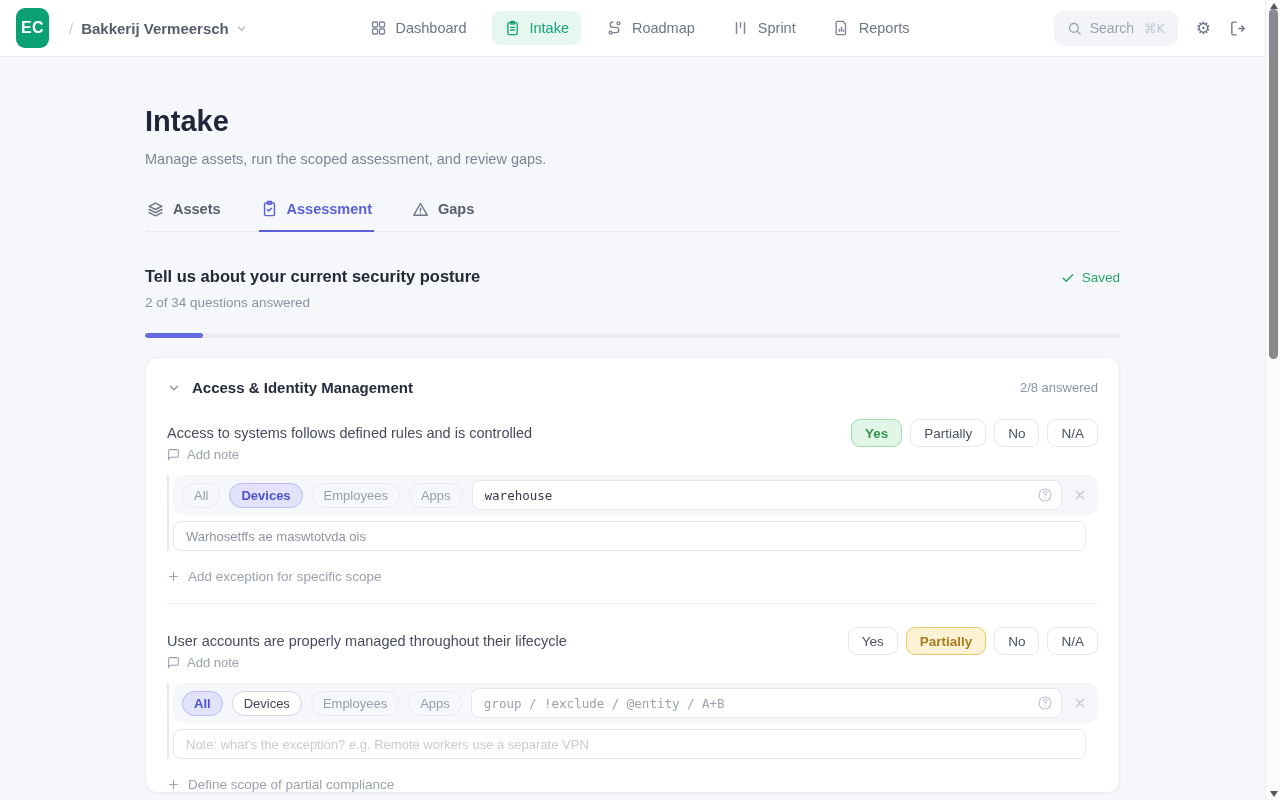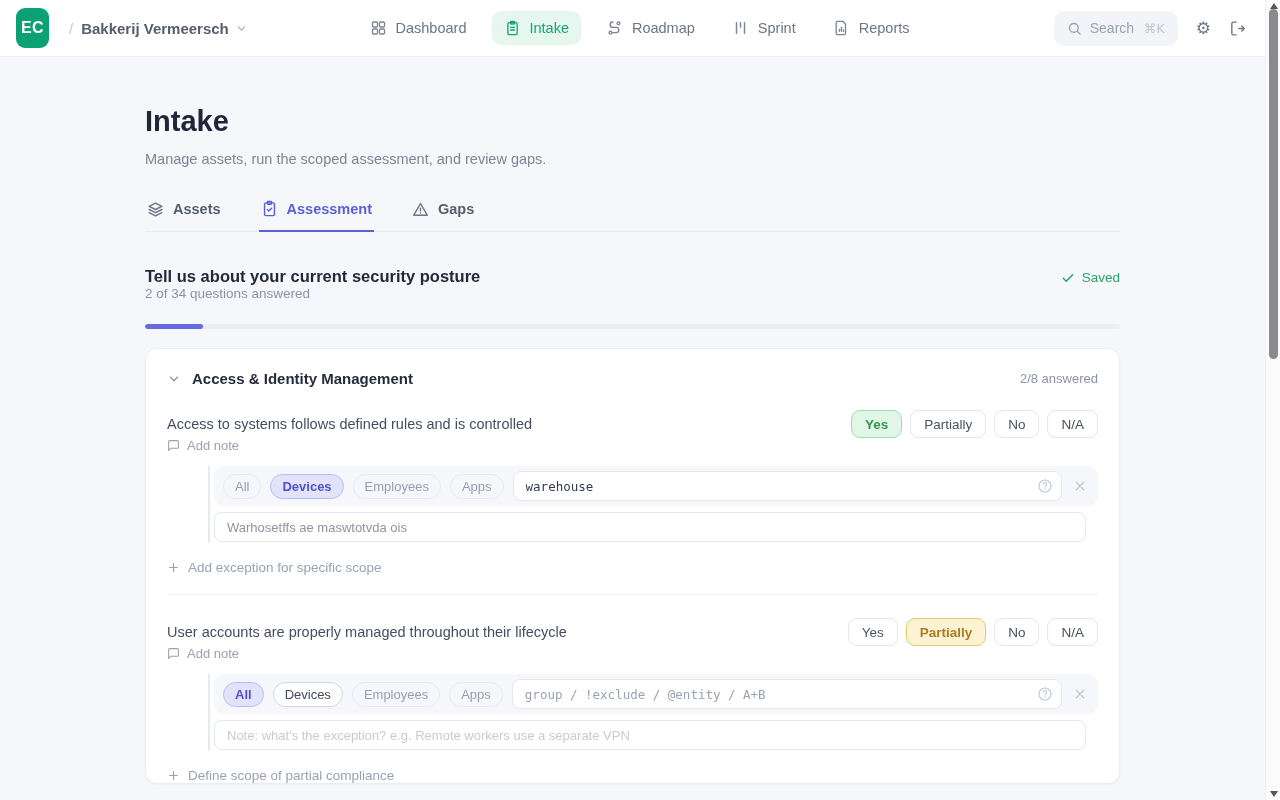--- a/index.html
+++ b/index.html
@@ -40,21 +40,21 @@
   .tabs { margin-top:31px; display:flex; gap:36px; border-bottom:1px solid #e7eaef; }
   .tab { display:flex; align-items:center; gap:9px; padding:2px 2px 13px; font-size:14.5px;
          color:#565e6e; font-weight:600; cursor:pointer; }
   .tab .ic { color:#6e7585; }
   .tab.active { color:#5a5fd8; border-bottom:2px solid #5a5fd8; margin-bottom:-1px; }
   .tab.active .ic { color:#5a5fd8; }
 
   .sec-head { margin-top:35px; display:flex; align-items:flex-start; justify-content:space-between; }
   .sec-title { font-size:16.5px; font-weight:700; color:#242938; }
   .saved { display:flex; align-items:center; gap:7px; color:#2aa36b; font-size:13.5px; margin-top:3px; }
-  .sec-progress-text { font-size:13.5px; color:#8b93a3; }
+  .sec-progress-text { margin-top:9px; font-size:13.5px; color:#8b93a3; }
   .progress-track { margin-top:23px; height:5px; border-radius:3px; background:#ebedf2; overflow:hidden; }
   .progress-fill { height:100%; border-radius:3px; background:#666be0; width:0; }
 
   
   .card { margin-top:19px; background:#fff; border:1px solid #ebedf2; border-radius:12px;
           padding:21px 21px 0; box-shadow:0 1px 2px rgba(16,24,40,.04); }
   .card-head { display:flex; align-items:center; }
   .card-head .chev { color:#8b93a3; margin-right:11px; cursor:pointer; }
   .card-title { font-size:15px; font-weight:700; color:#262b3d; flex:1; }
   .card-count { font-size:13px; color:#8b93a3; }
@@ -63,21 +63,21 @@
   .q-row { display:flex; align-items:center; justify-content:space-between; gap:24px; }
   .q-text { font-size:14.5px; color:#474d5f; flex:1; }
   .opts { display:flex; gap:8px; }
   .opt { height:28px; padding:0 13px; border-radius:9px; border:1px solid #e3e6ec; background:#fff;
          color:#4a5160; font-size:13.5px; font-family:inherit; font-weight:500; cursor:pointer; }
   .opt.sel-yes { background:#e2f6e7; border-color:#9edcab; color:#37944f; font-weight:600; }
   .opt.sel-partial { background:#fdf2d3; border-color:#e6c967; color:#aa7c20; font-weight:600; }
 
   .add-note { display:flex; align-items:center; gap:7px; color:#9aa2b1; font-size:13px; cursor:pointer; width:fit-content; }
 
-  .exception { margin-top:13px; margin-left:41px; border-left:2px solid #e6e9f0; padding-left:4px; }
+  .exception { margin-top:13px; border-left:2px solid #e6e9f0; padding-left:4px; }
   .scope-panel { background:#f6f7fa; border-radius:10px; padding:5px 9px; display:flex; align-items:center; gap:9px; }
   .chip { height:25px; padding:0 11px; border-radius:13px; border:1px solid #e8eaf1; background:transparent;
           color:#979eae; font-size:13px; font-family:inherit; cursor:pointer; display:flex; align-items:center; }
   .chip.sel { background:#e2e3fa; border-color:#babcf2; color:#4f52cc; font-weight:600; }
   .chip.lifted { background:#fff; border-color:#d2d6e0; color:#424859; }
   .filter-wrap { flex:1; display:flex; align-items:center; background:#fff; border:1px solid #e4e7ee;
                  border-radius:8px; height:30px; padding:0 8px 0 12px; }
   .filter-wrap input { flex:1; border:none; outline:none; background:transparent;
                        font-family:"DejaVu Sans Mono", monospace; font-size:12.5px; color:#363c4d; }
   .filter-wrap input::placeholder { color:#9aa1b0; }

